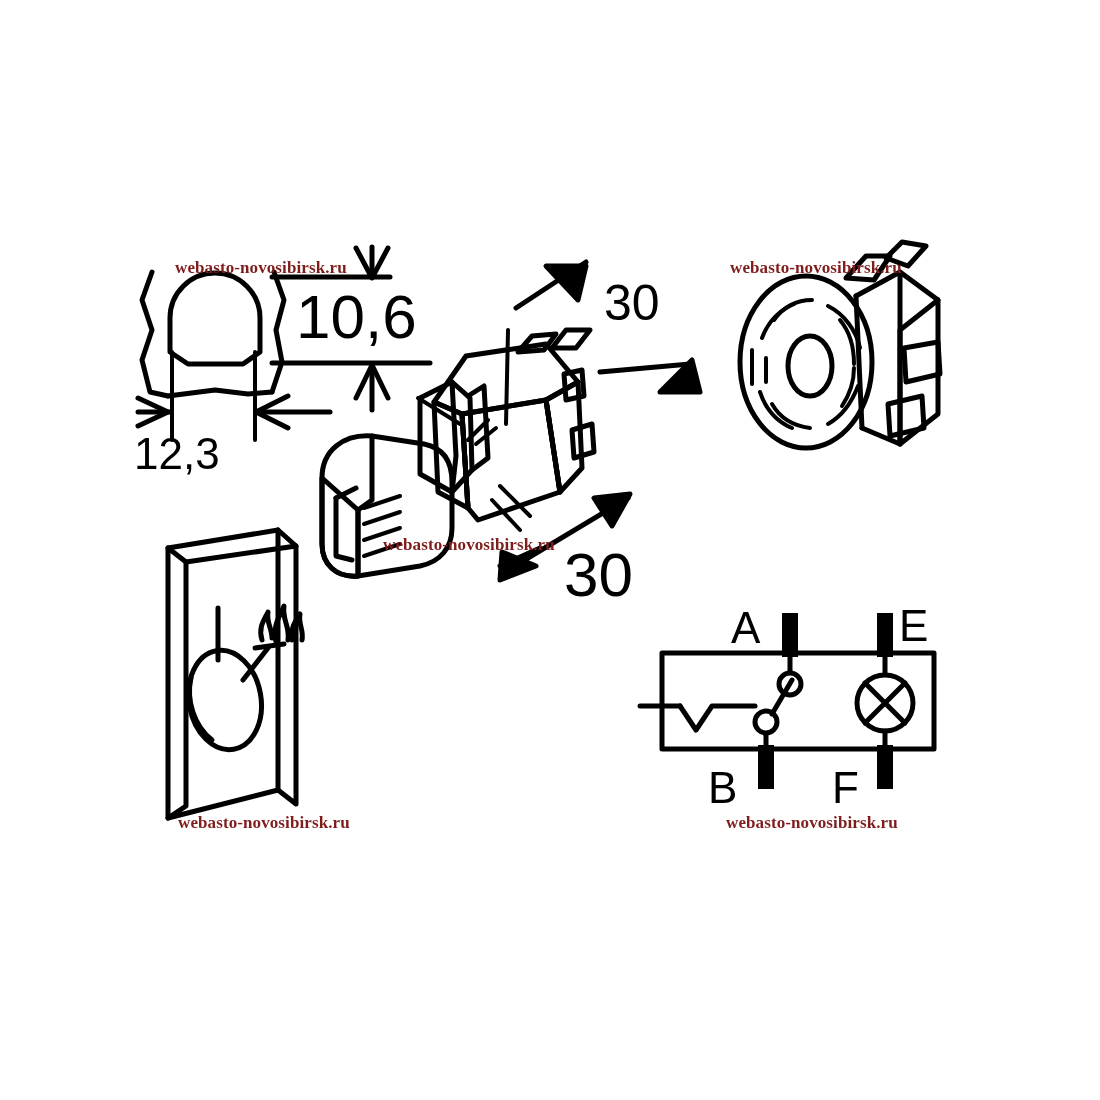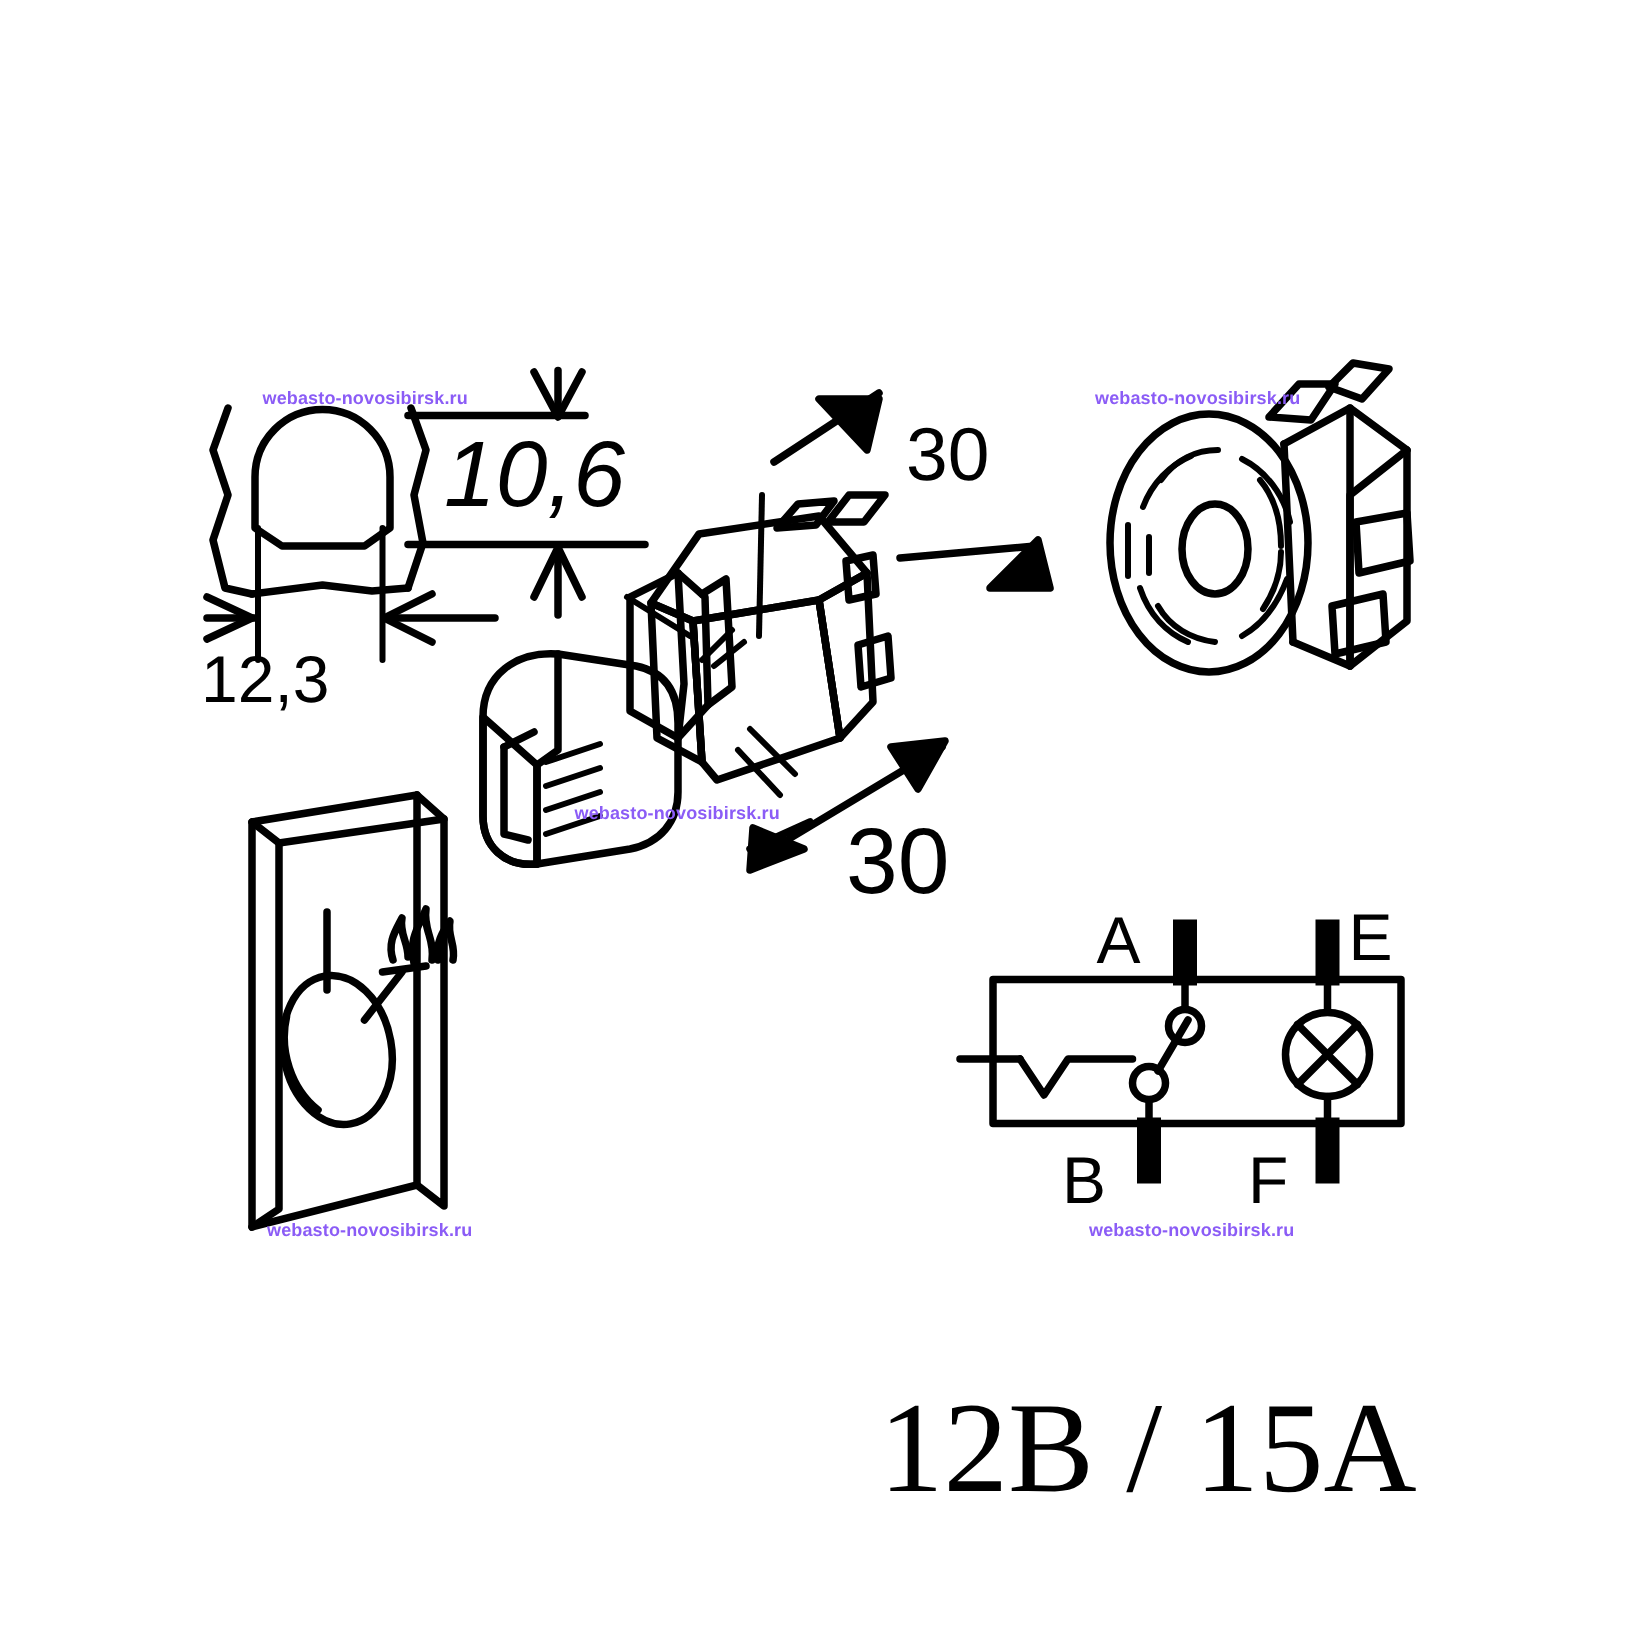--- a/index.html
+++ b/index.html
@@ -1,21 +1,21 @@
 <!DOCTYPE html>
 <html><head>
 <meta charset="utf-8">
 <style>
   html,body{margin:0;padding:0;background:#ffffff;}
   body{width:1100px;height:1100px;position:relative;overflow:hidden;
        font-family:"Liberation Sans",sans-serif;}
   #stage{position:absolute;left:0;top:0;width:1100px;height:1100px;}
   svg.layer{position:absolute;left:0;top:0;width:1100px;height:1100px;}
-  .wm{position:absolute;color:#8b5cf6;font-family:Liberation Sans, sans-serif;
-      font-weight:bold;font-size:12px;letter-spacing:.1px;white-space:nowrap;}
+  .wm{position:absolute;color:#7f1d1d;font-family:Liberation Serif, serif;
+      font-weight:bold;font-size:17px;letter-spacing:.1px;white-space:nowrap;}
   .dimtxt{position:absolute;color:#000;font-family:"Liberation Sans",sans-serif;
           font-weight:400;white-space:nowrap;line-height:1;}
   .termtxt{position:absolute;color:#000;font-family:"Liberation Sans",sans-serif;
            font-weight:400;white-space:nowrap;line-height:1;}
   .rating{position:absolute;color:#000;font-family:"Liberation Serif",serif;
           font-weight:400;white-space:nowrap;line-height:1;}
 </style>
 </head>
 <body>
 
@@ -221,34 +221,33 @@
         <circle cx="885" cy="703" r="28"></circle>
         <line x1="865" y1="683" x2="905" y2="723"></line>
         <line x1="905" y1="683" x2="865" y2="723"></line>
 
         <line x1="885" y1="731" x2="885" y2="745"></line>
       </g>
 
     </g>
   </svg>
 
-  <div class="dimtxt" style="left:296px;top:286px;font-size:62px;font-style:italic;">10,6</div>
+  <div class="dimtxt" style="left:296px;top:286px;font-size:62px;">10,6</div>
 
   <div class="dimtxt" style="left:134px;top:432px;font-size:44px;">12,3</div>
 
   <div class="dimtxt" style="left:604px;top:278px;font-size:50px;">30</div>
 
   <div class="dimtxt" style="left:564px;top:544px;font-size:62px;">30</div>
 
   <div class="termtxt" style="left:731px;top:606px;font-size:44px;">A</div>
   <div class="termtxt" style="left:899px;top:604px;font-size:44px;">E</div>
   <div class="termtxt" style="left:708px;top:766px;font-size:44px;">B</div>
   <div class="termtxt" style="left:832px;top:766px;font-size:44px;">F</div>
 
-  <div class="rating" style="left:586px;top:922px;font-size:86px;">12В / 15А</div>
 
   <div class="wm" style="left:175px;top:258px;">webasto-novosibirsk.ru</div>
   <div class="wm" style="left:730px;top:258px;">webasto-novosibirsk.ru</div>
   <div class="wm" style="left:383px;top:535px;">webasto-novosibirsk.ru</div>
   <div class="wm" style="left:178px;top:813px;">webasto-novosibirsk.ru</div>
   <div class="wm" style="left:726px;top:813px;">webasto-novosibirsk.ru</div>
 
 </div>
 
 </body></html>

